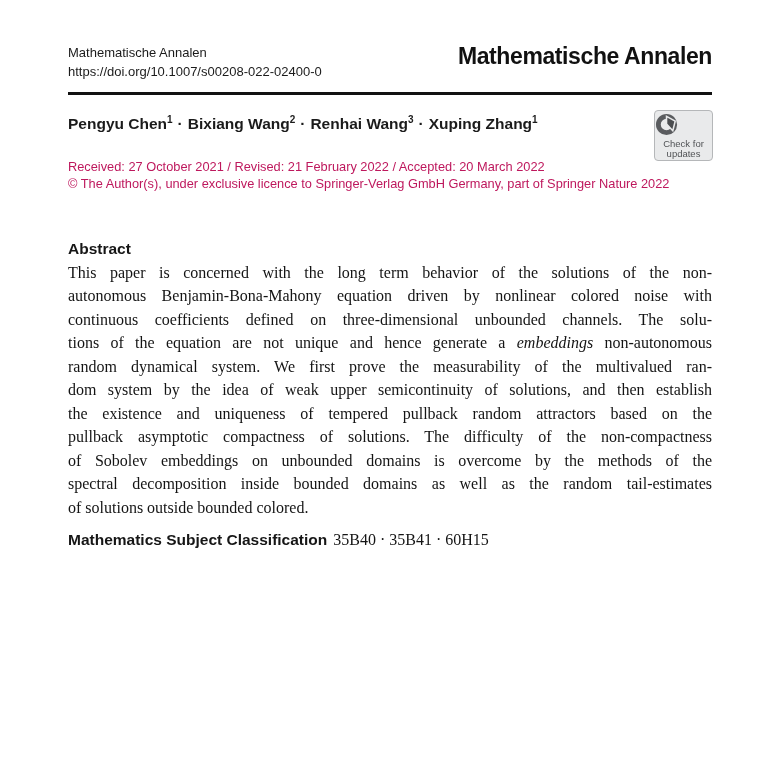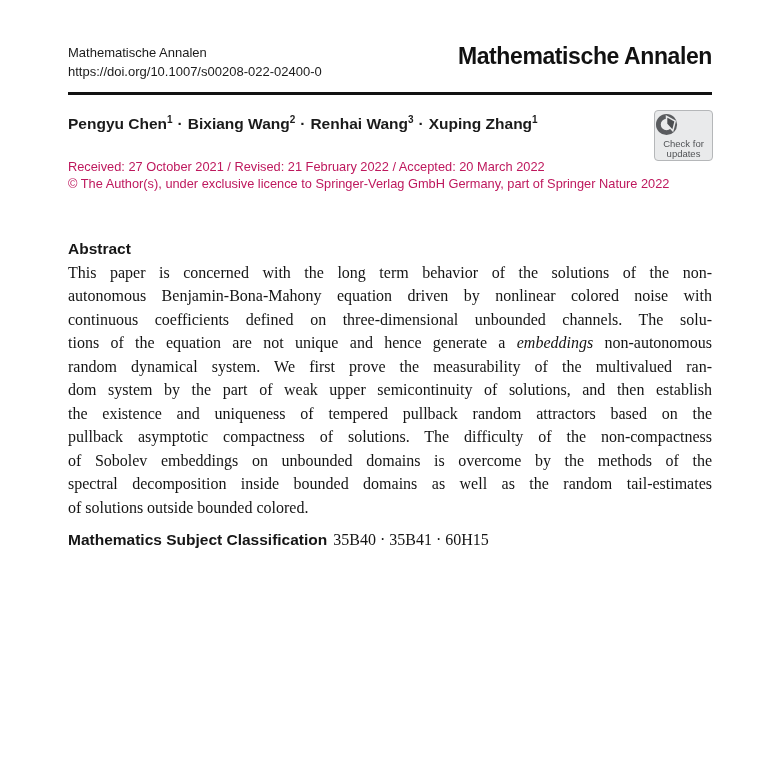--- a/index.html
+++ b/index.html
@@ -121,21 +121,21 @@
       <div class="meta-line">© The Author(s), under exclusive licence to Springer-Verlag GmbH Germany, part of Springer Nature 2022</div>
     </div>
 
     <div class="abstract-heading">Abstract</div>
     <div class="abstract-body">
       <div class="abs-line"><span>This paper is concerned with the long term behavior of the solutions of the non-</span><em></em><span></span></div>
       <div class="abs-line"><span>autonomous Benjamin-Bona-Mahony equation driven by nonlinear colored noise with</span><em></em><span></span></div>
       <div class="abs-line"><span>continuous coefficients defined on three-dimensional unbounded channels. The solu-</span><em></em><span></span></div>
       <div class="abs-line"><span>tions of the equation are not unique and hence generate a </span><em>embeddings</em><span> non-autonomous</span></div>
       <div class="abs-line"><span>random dynamical system. We first prove the measurability of the multivalued ran-</span><em></em><span></span></div>
-      <div class="abs-line"><span>dom system by the part of weak upper semicontinuity of solutions, and then establish</span><em></em><span></span></div>
+      <div class="abs-line"><span>dom system by the idea of weak upper semicontinuity of solutions, and then establish</span><em></em><span></span></div>
       <div class="abs-line"><span>the existence and uniqueness of tempered pullback random attractors based on the</span><em></em><span></span></div>
       <div class="abs-line"><span>pullback asymptotic compactness of solutions. The difficulty of the non-compactness</span><em></em><span></span></div>
       <div class="abs-line"><span>of Sobolev embeddings on unbounded domains is overcome by the methods of the</span><em></em><span></span></div>
       <div class="abs-line"><span>spectral decomposition inside bounded domains as well as the random tail-estimates</span><em></em><span></span></div>
       <div class="abs-line last"><span>of solutions outside bounded colored.</span><em></em><span></span></div>
     </div>
 
     <div class="msc-row">
       <span class="msc-label">Mathematics Subject Classification</span><span class="msc-codes">35B40 · 35B41 · 60H15</span>
     </div>

